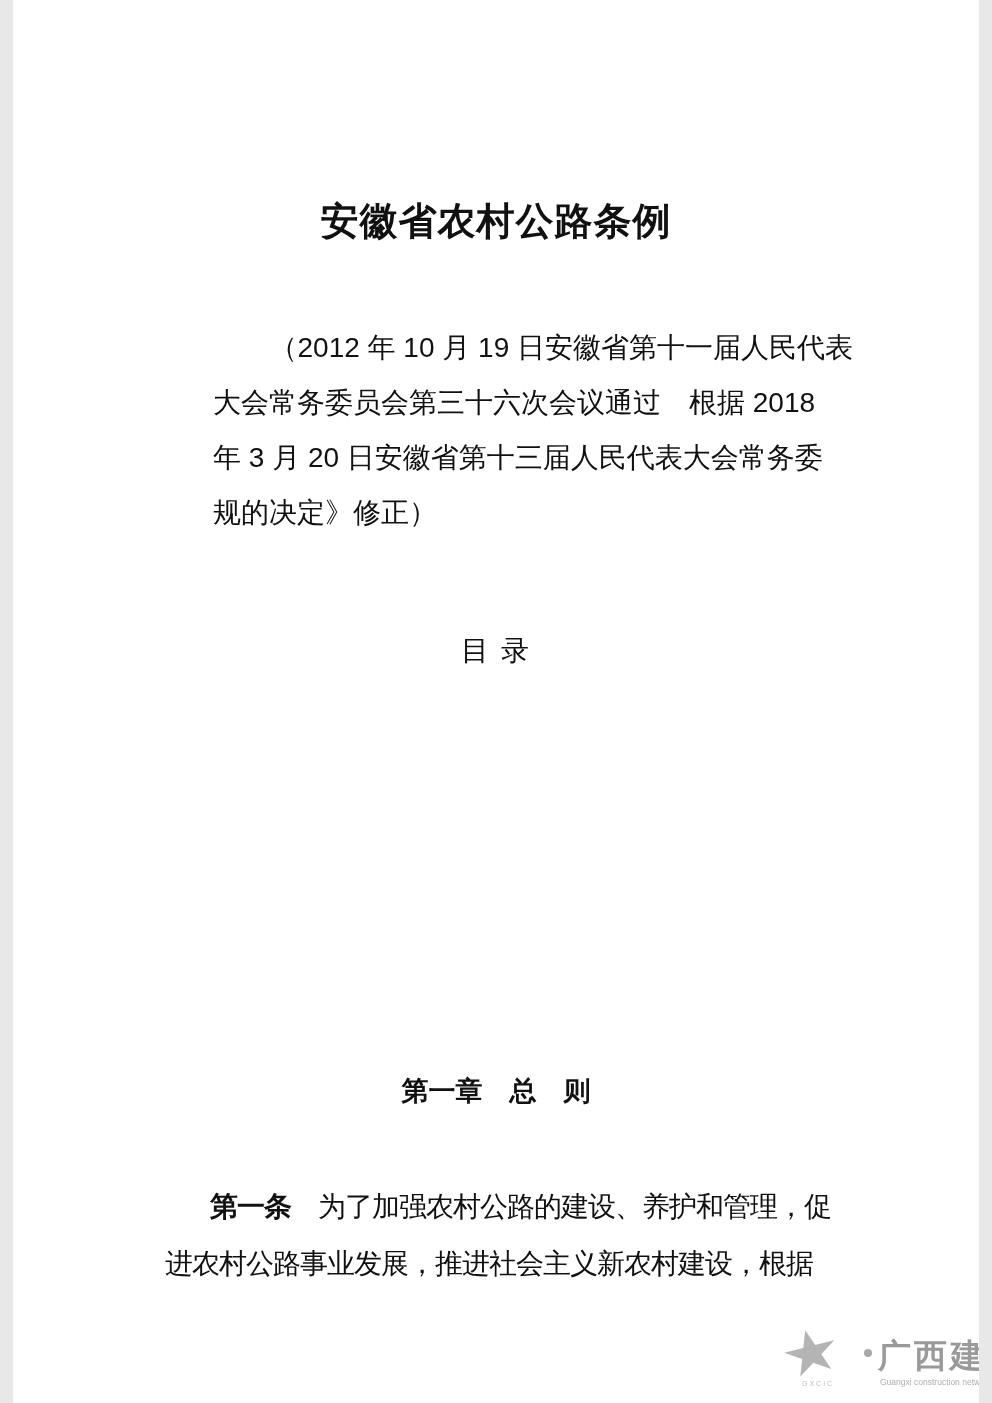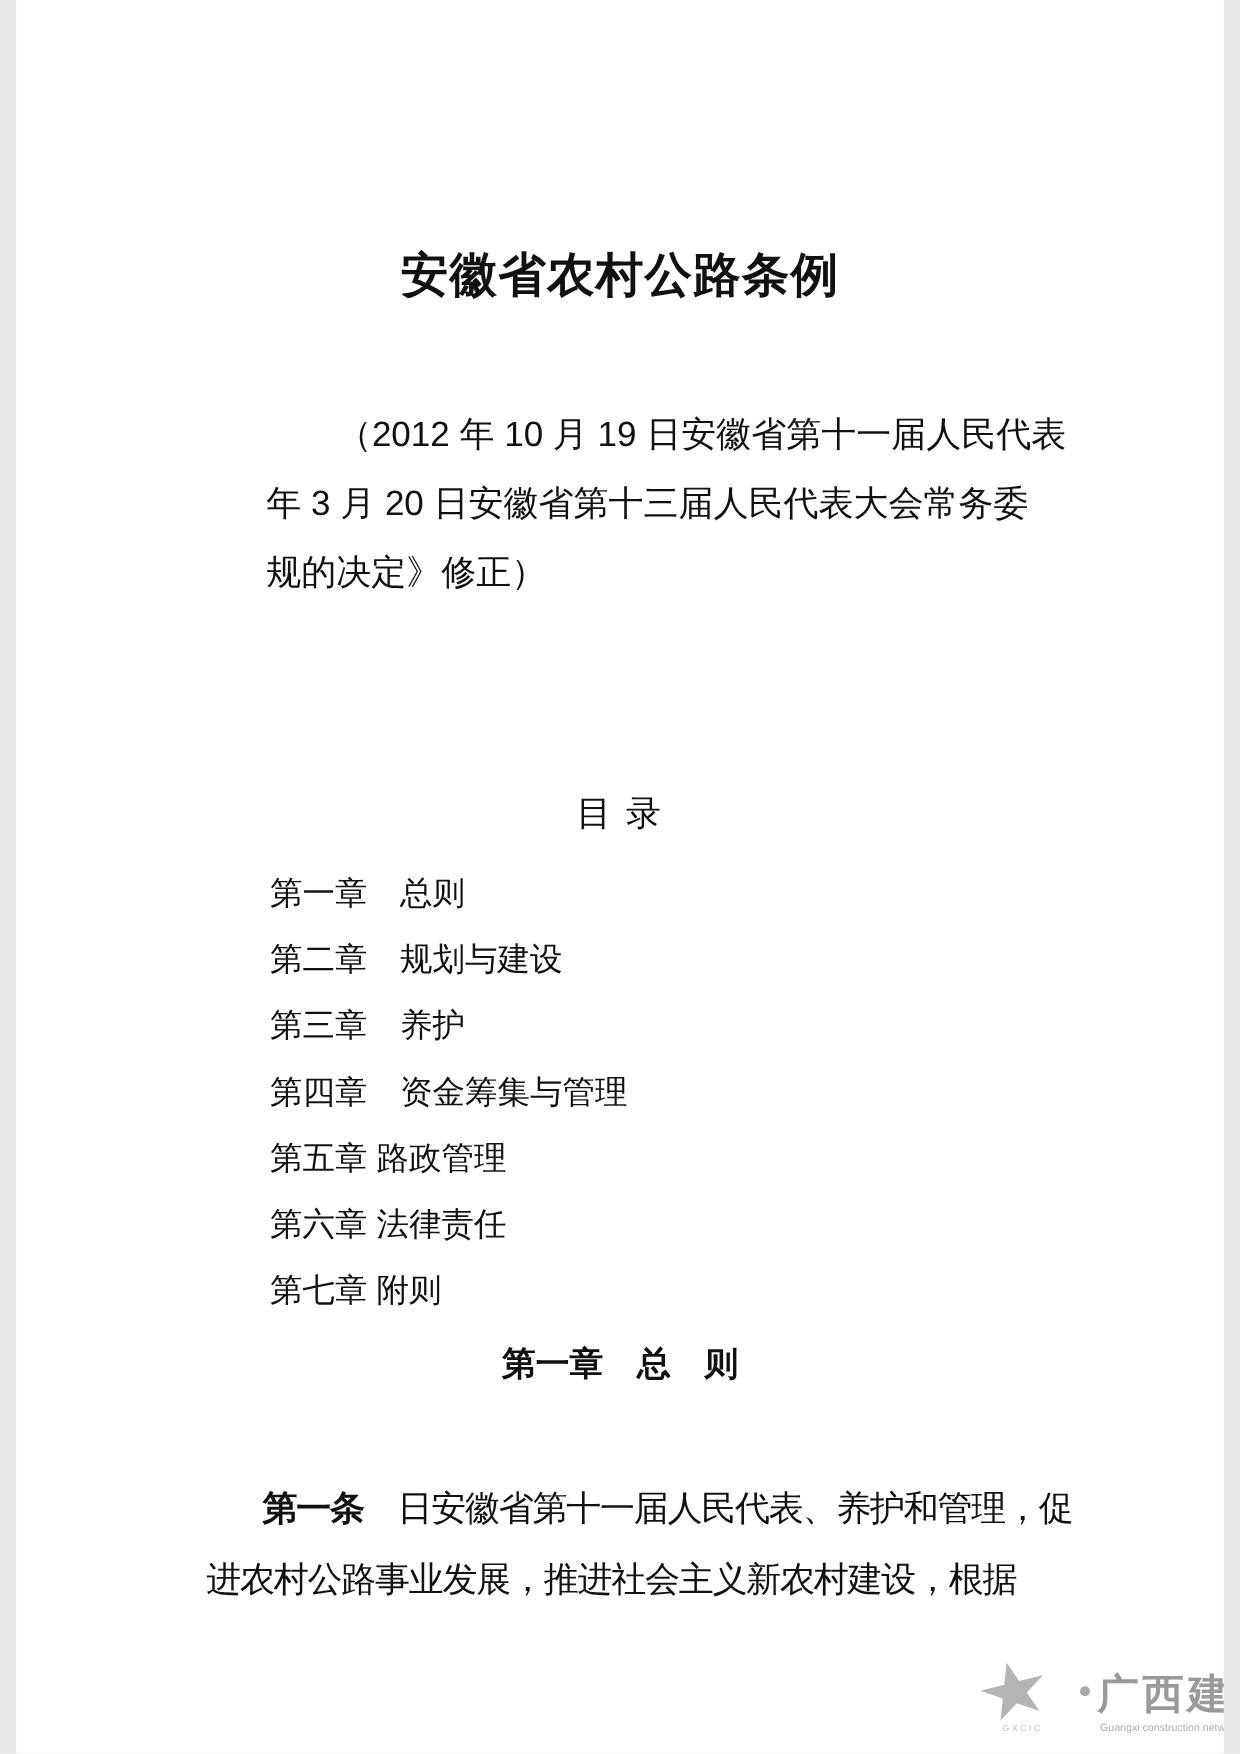--- a/index.html
+++ b/index.html
@@ -152,40 +152,32 @@
 </style>
 </head>
 <body>
 
 <div class="page">
 
   <div class="doc-title">安徽省农村公路条例</div>
 
   <div class="preamble">
     <div class="line">（2012 年 10 月 19 日安徽省第十一届人民代表</div>
+    <div class="line">大会常务委员会第三十六次会议通过　根据 2018</div>
     <div class="line">年 3 月 20 日安徽省第十三届人民代表大会常务委</div>
     <div class="line">规的决定》修正）</div>
   </div>
 
   <div class="toc-heading">目 录</div>
 
-  <div class="toc">
-    <div class="line">第一章　总则</div>
-    <div class="line">第二章　规划与建设</div>
-    <div class="line">第三章　养护</div>
-    <div class="line">第四章　资金筹集与管理</div>
-    <div class="line">第五章 路政管理</div>
-    <div class="line">第六章 法律责任</div>
-    <div class="line">第七章 附则</div>
-  </div>
 
   <div class="chapter-heading">第一章　总　则</div>
 
   <div class="article">
-    <div class="line line1"><span class="article-label">第一条</span><span>　日安徽省第十一届人民代表、养护和管理，促</span></div>
+    <div class="line line1"><span class="article-label">第一条</span><span>　为了加强农村公路的建设、养护和管理，促</span></div>
     <div class="line">进农村公路事业发展，推进社会主义新农村建设，根据</div>
   </div>
 
   <div class="watermark">
     <div class="wm-star">★</div>
     <div class="wm-star-caption">GXCIC</div>
     <div class="wm-dot"></div>
     <div class="wm-name">广西建设网</div>
     <div class="wm-tagline">Guangxi construction network Industry Edition</div>
   </div>

